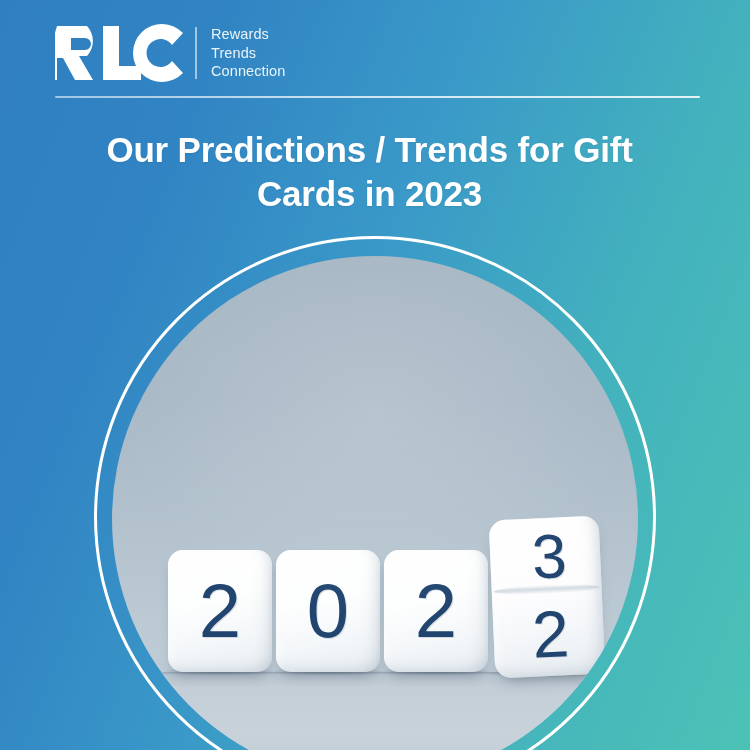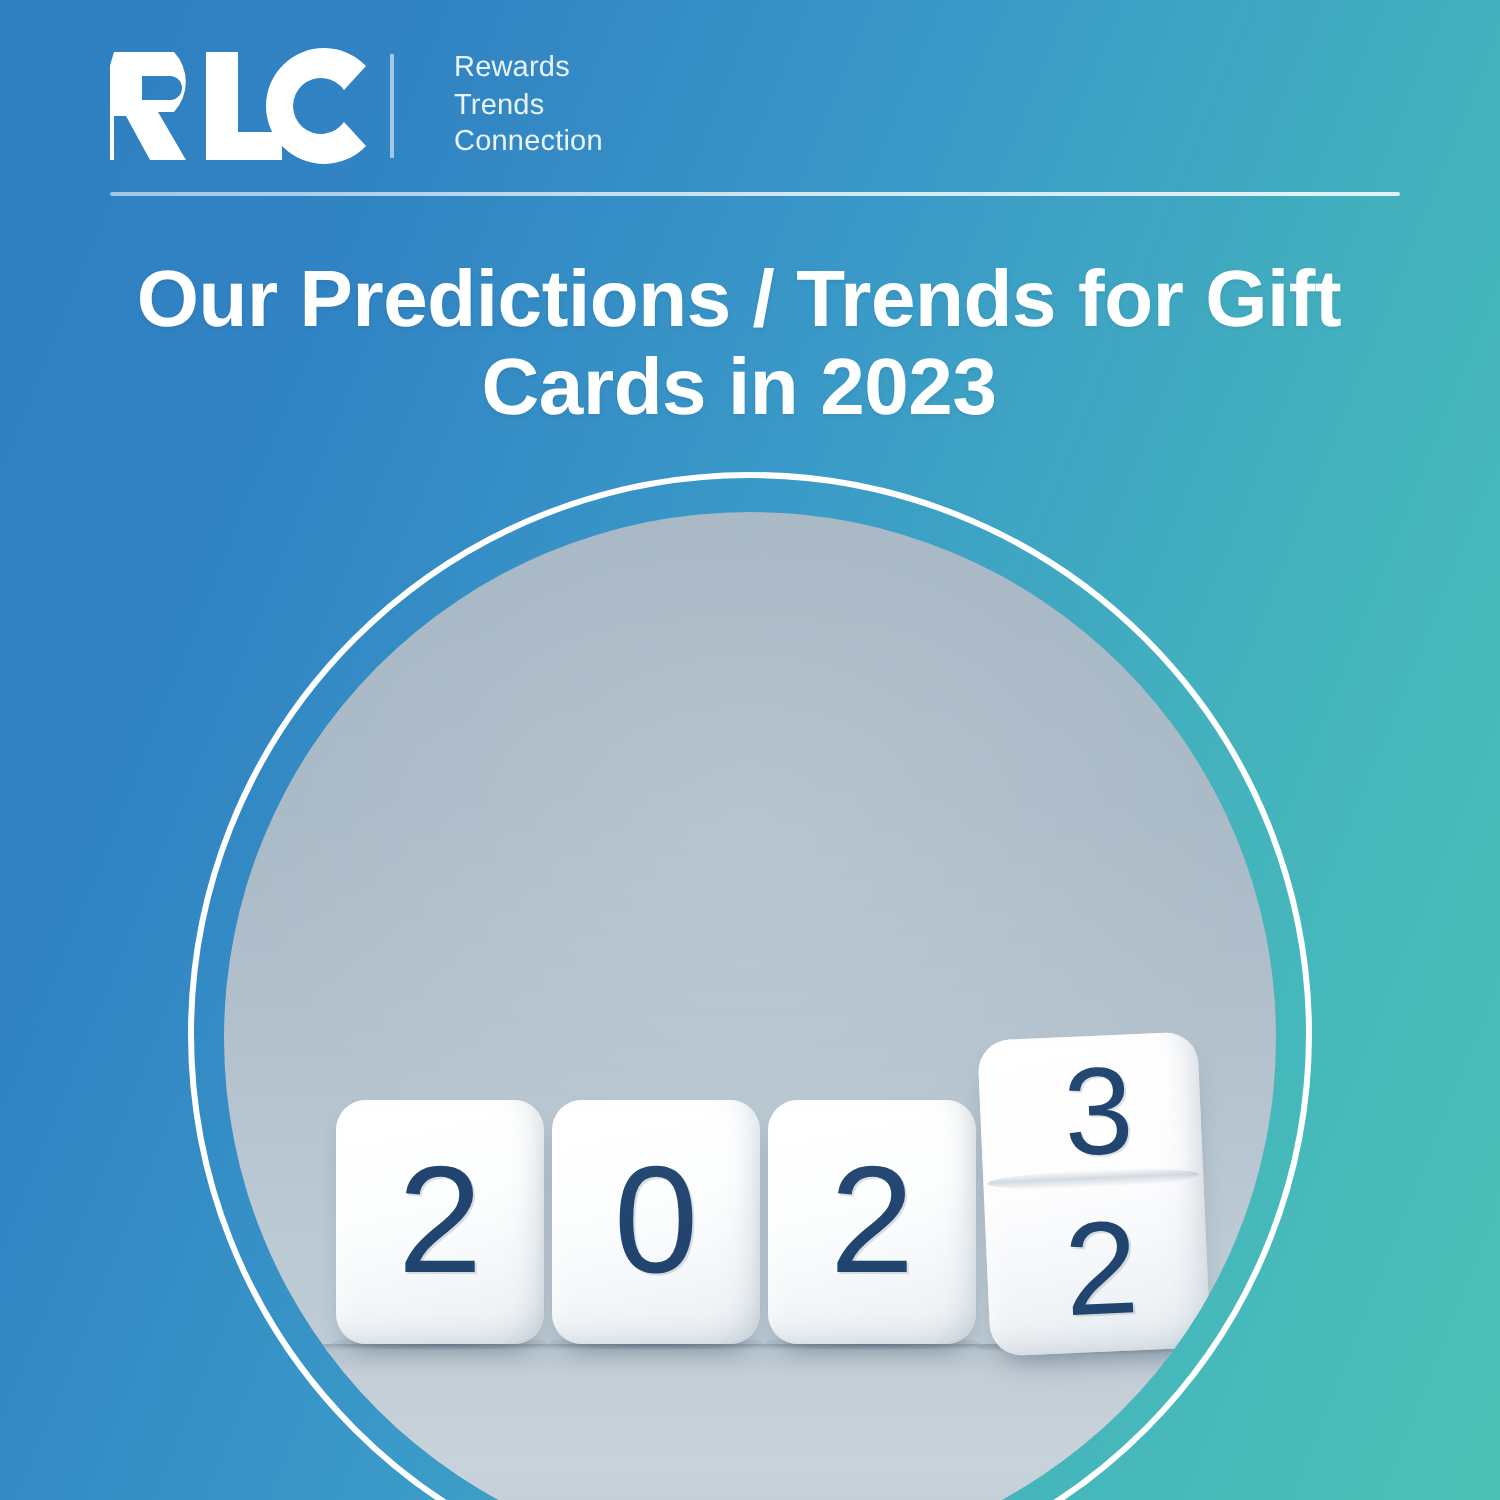--- a/index.html
+++ b/index.html
@@ -47,21 +47,20 @@
   }
   .brand-words {
     display: flex;
     flex-direction: column;
     justify-content: center;
     color: #eaf4f8;
     font-size: 14.5px;
     line-height: 18.5px;
     letter-spacing: .1px;
     white-space: nowrap;
-    margin-left: 16px;
   }
 
   .header-rule {
     position: absolute;
     left: 55px;
     top: 96px;
     width: 645px;
     height: 2px;
     background: linear-gradient(90deg,
                 rgba(255,255,255,.55) 0%,
@@ -71,21 +70,21 @@
   }
 
   
   .headline {
     position: absolute;
     left: 0;
     top: 128px;
     width: 739px;
     text-align: center;
     color: #ffffff;
-    font-size: 40px;
+    font-size: 35px;
     font-weight: bold;
     line-height: 44px;
     letter-spacing: -.2px;
     padding: 0 60px;
     box-sizing: border-box;
     text-shadow: 0 1px 2px rgba(0,0,0,.07);
   }
 
   
   .photo-ring {

